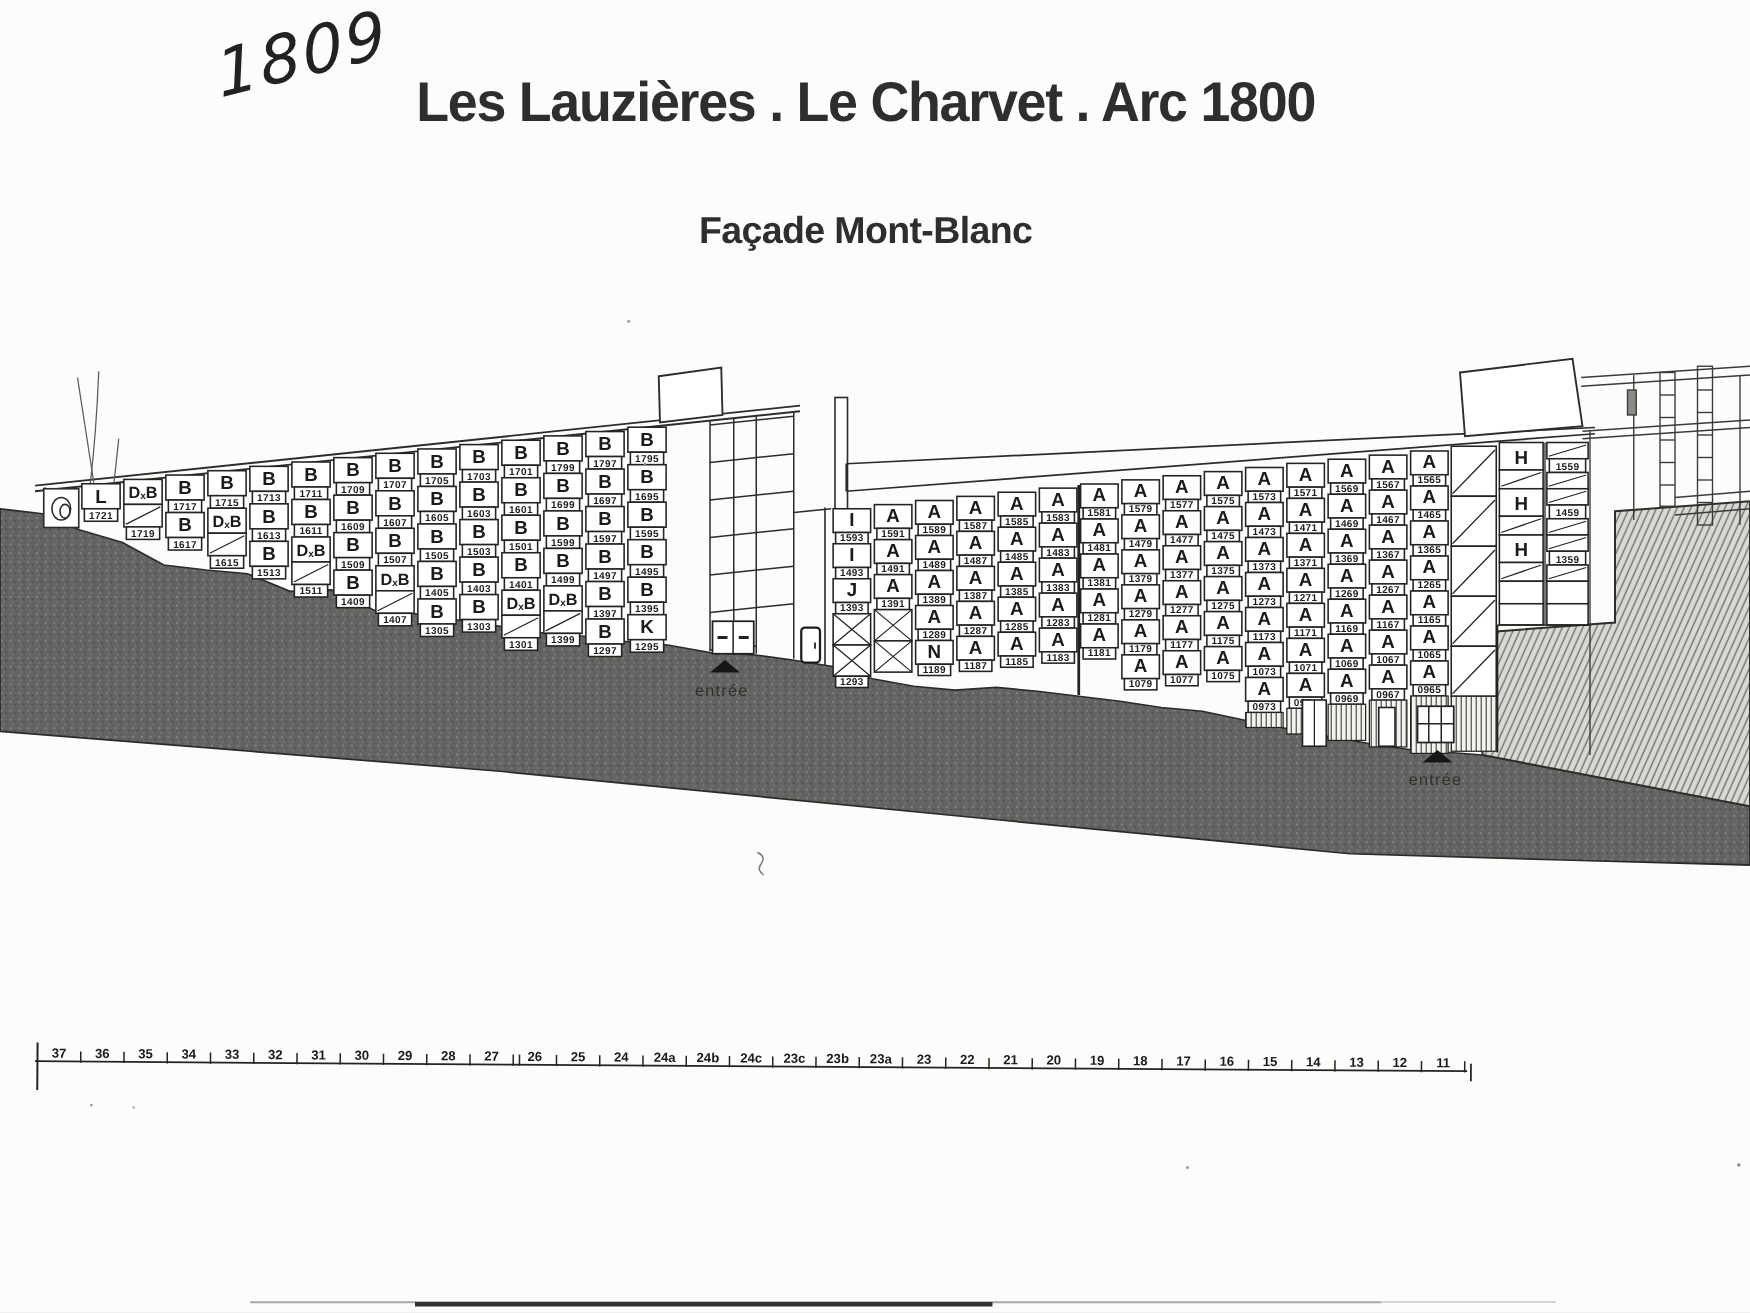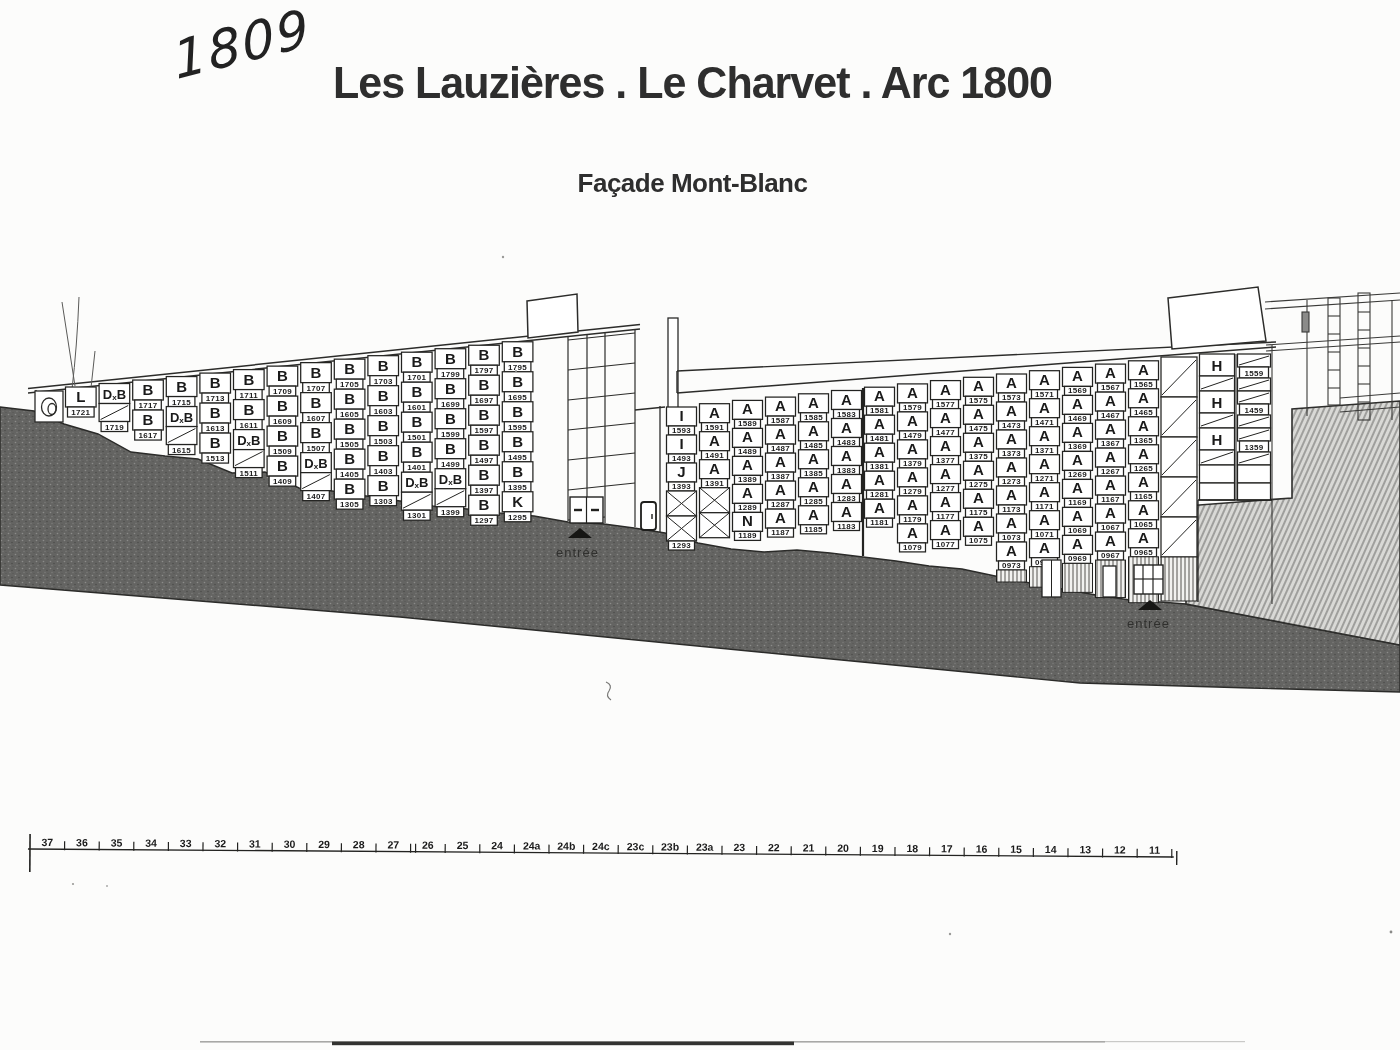--- a/index.html
+++ b/index.html
@@ -5,21 +5,21 @@
   html,body{margin:0;padding:0;background:#e8e8e6;}
   .page{position:relative;width:1400px;height:1050px;background:#fcfcfb;overflow:hidden;
         font-family:"Liberation Sans",sans-serif;}
   .handwritten{position:absolute;left:172px;top:14px;font-family:"DejaVu Sans",sans-serif;
         font-size:52px;font-style:italic;font-weight:400;color:#222;
         transform:rotate(-14deg) skewX(-6deg);letter-spacing:2px;}
   .title{position:absolute;left:0;top:58px;width:1385px;text-align:center;
         font-size:43px;font-weight:700;color:#2e2e2e;letter-spacing:-1px;
         transform:scaleY(1.04);}
   .subtitle{position:absolute;left:0;top:168px;width:1385px;text-align:center;
-        font-size:26px;font-weight:700;color:#2e2e2e;letter-spacing:-0.5px;}
+        font-size:30px;font-weight:700;color:#2e2e2e;letter-spacing:-0.5px;}
   svg text{font-family:"Liberation Sans",sans-serif;fill:#1a1a1a;}
   .unit-letter{font-weight:bold;}
   .unit-num{font-weight:bold;letter-spacing:0.3px;}
   .tick-label{font-weight:bold;font-size:10.5px;}
   .entree{font-size:13px;fill:#30302e;letter-spacing:1px;}
 </style>
 </head>
 <body>
 
 <div class="page">

